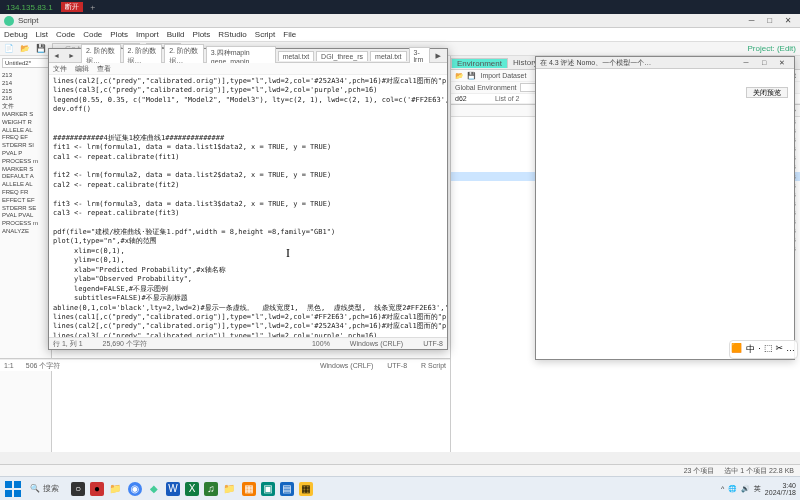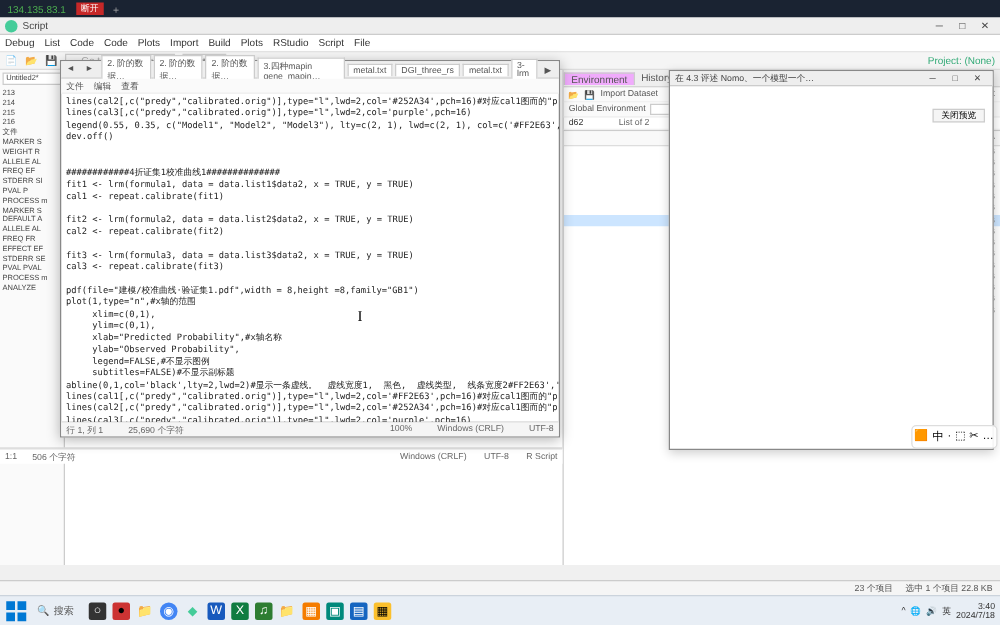--- a/index.html
+++ b/index.html
@@ -41,21 +41,21 @@
 .editor-mini-toolbar { height: 12px; background: #fafafa; border-bottom: 1px solid #eee; font-size: 7px; color: #555; display: flex; align-items: center; padding: 0 4px; gap: 8px; }
 .editor-body { flex: 1; overflow: auto; padding: 2px 4px; font-family: Consolas, monospace; font-size: 7px; line-height: 1.35; color: #222; white-space: pre; }
 .editor-status { height: 12px; background: #f5f5f5; border-top: 1px solid #ddd; display: flex; align-items: center; font-size: 7px; color: #666; padding: 0 4px; gap: 20px; }
 .editor-status .right { margin-left: auto; display: flex; gap: 20px; }
 .cursor-I { position: absolute; left: 286px; top: 246px; color: #000; font-size: 12px; z-index: 11; font-family: serif; }
 
 
 .right-panels { width: 350px; border-left: 1px solid #ccc; display: flex; flex-direction: column; background: #fff; }
 .panel-tabs { height: 14px; background: #eee; border-bottom: 1px solid #ccc; display: flex; align-items: center; font-size: 8px; color: #555; }
 .panel-tabs span { padding: 0 5px; cursor: pointer; }
-.panel-tabs span.active { background: #f0abfc; border: 1px solid #ccc; border-bottom: none; text-align: center; }
+.panel-tabs span.active { background: #5eead4; border: 1px solid #ccc; border-bottom: none; text-align: center; }
 .panel-toolbar { height: 12px; background: #fafafa; border-bottom: 1px solid #eee; font-size: 7px; color: #555; display: flex; align-items: center; padding: 0 4px; gap: 4px; }
 .panel-toolbar .search { width: 40px; height: 9px; border: 1px solid #ccc; font-size: 6px; }
 .env-row { display: flex; font-size: 7px; padding: 1px 4px; border-bottom: 1px solid #f0f0f0; }
 .env-row .key { width: 40px; color: #333; }
 .env-row .val { color: #666; }
 .files-area { flex: 1; border-top: 1px solid #ccc; font-size: 7px; overflow: hidden; position: relative; }
 .files-cols { display: flex; background: #f9f9f9; border-bottom: 1px solid #ddd; padding: 1px 4px; color: #666; font-size: 6px; }
 .files-cols .c1 { flex: 1; }
 .files-cols .c2 { width: 30px; text-align: right; }
 .files-list { max-height: 160px; overflow: auto; }
@@ -129,21 +129,21 @@
   <span>Script</span>
   <span>File</span>
 </div>
 
 <div class="toolbar">
   <span class="ic">📄</span>
   <span class="ic">📂</span>
   <span class="ic">💾</span>
   <span style="border:1px solid #ccc;padding:0 12px;color:#aaa">Go to file/function</span>
   <span style="border:1px solid #ccc;padding:0 4px">Addins</span>
-  <span class="right">Project: (None)</span>
+  <span class="right">Project: (Edit)</span>
 </div>
 
 <div class="workspace">
   <div class="left-strip">
     <div class="tab">Untitled2*</div>
     <div id="left-lines">
         <div class="line">213</div>
         <div class="line">214</div>
         <div class="line">215</div>
         <div class="line">216</div>

